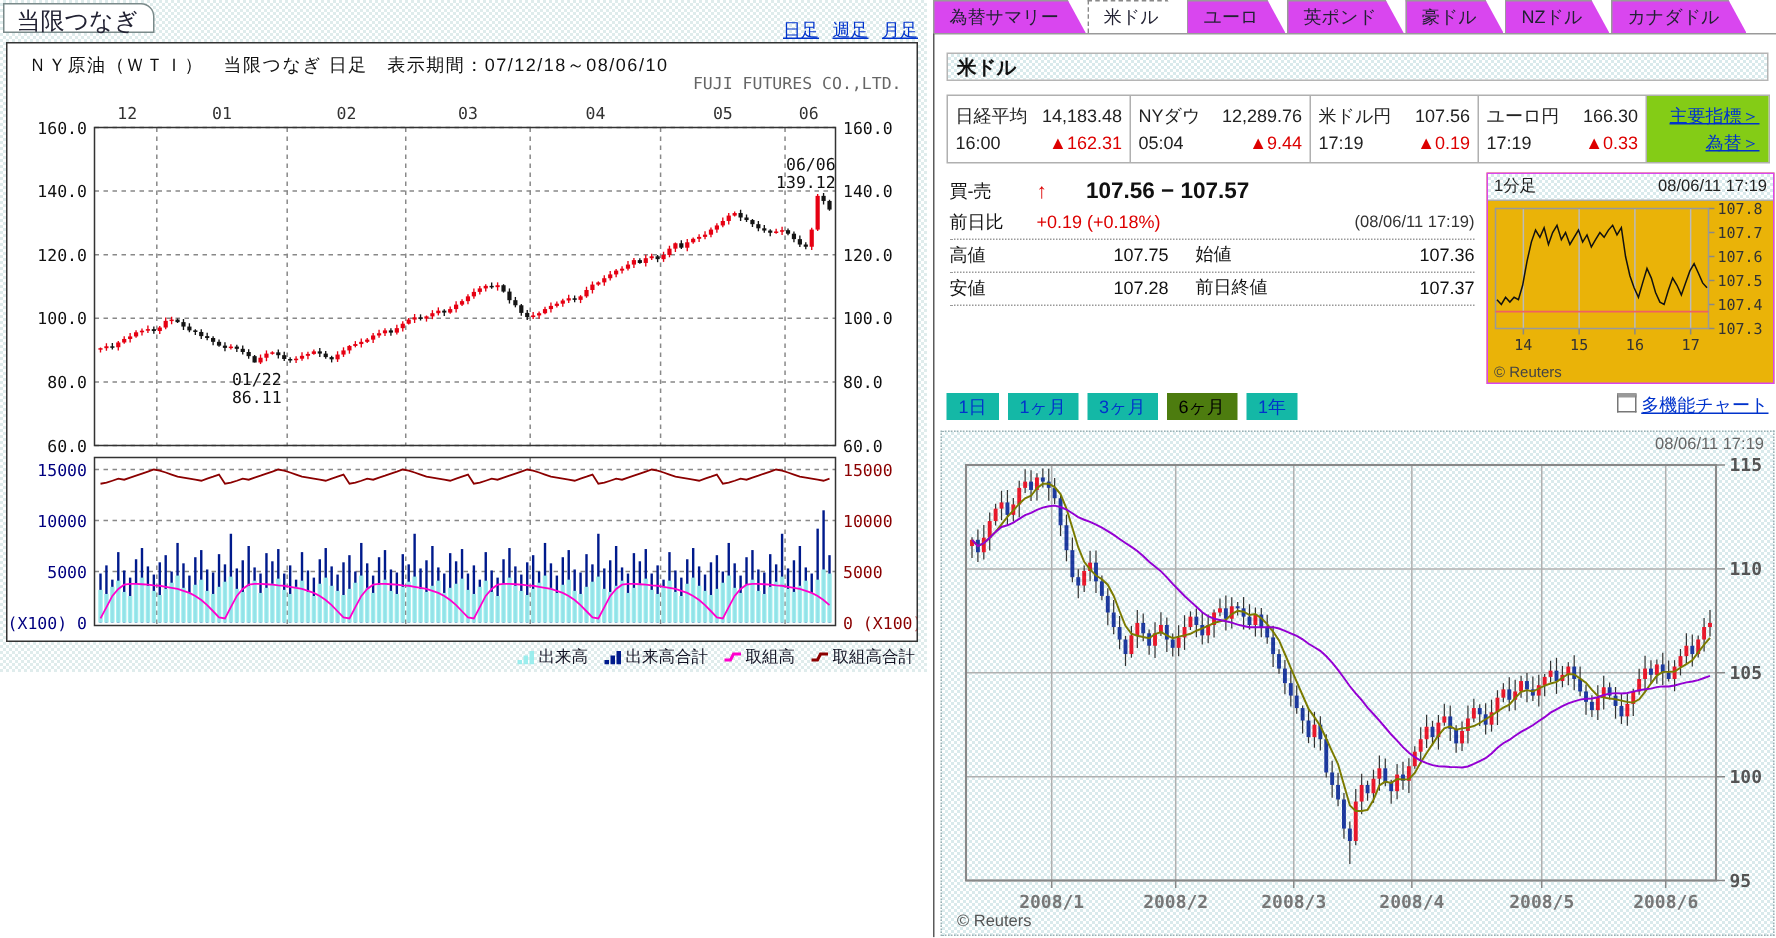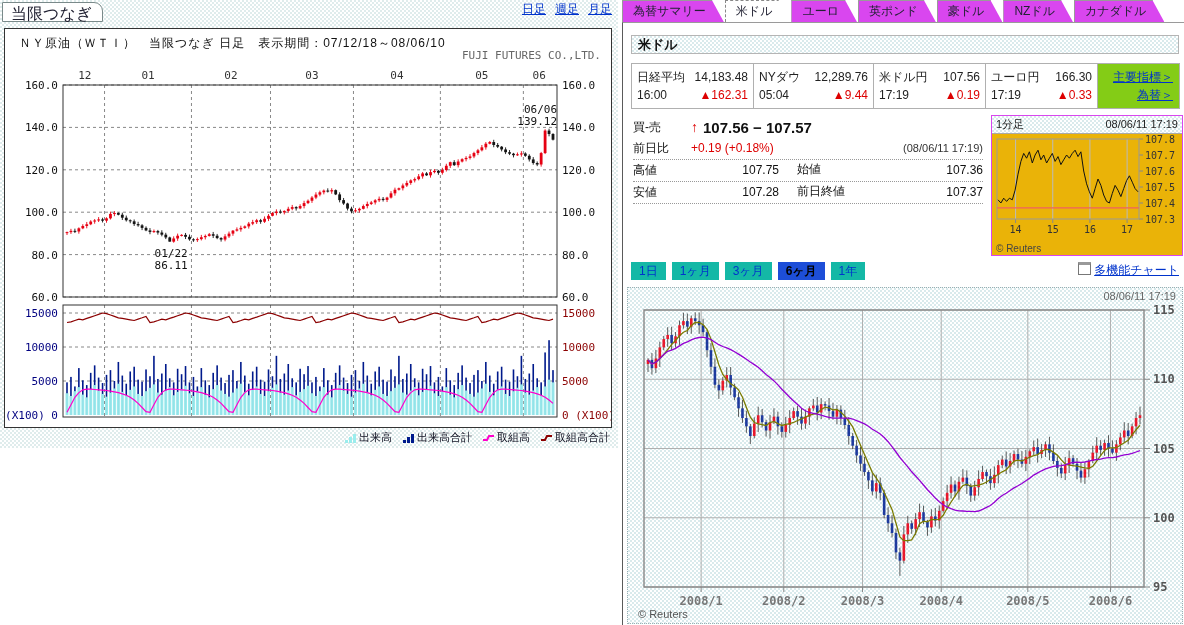--- a/index.html
+++ b/index.html
@@ -6,21 +6,21 @@
   body{font-family:"Liberation Sans","DejaVu Sans",sans-serif;font-size:12px;color:#222;}
   #app{position:relative;width:1184px;height:625px;overflow:hidden;background:#fff;}
   .checker{background-color:#fff;background-image:conic-gradient(#d9eaec 25%,transparent 0 50%,#d9eaec 0 75%,transparent 0);background-size:4px 4px;}
   .checker-soft{background-color:#fff;background-image:conic-gradient(#dfecec 25%,transparent 0 50%,#dfecec 0 75%,transparent 0);background-size:4px 4px;}
 
   
   #left-panel{position:absolute;left:0;top:0;width:620px;height:625px;}
   #left-bg{position:absolute;left:0;top:0;width:618px;height:448px;}
   #left-tab{position:absolute;left:2px;top:2px;height:17px;padding:1px 10px 0 8px;background:#fff;
     border:1px solid #7a8a8a;border-top-right-radius:9px;color:#223;font-size:16px;}
-  #left-links{position:absolute;right:8px;top:1px;font-size:12px;}
+  #left-links{position:absolute;right:8px;top:12px;font-size:12px;}
   #left-links a{color:#0033cc;text-decoration:underline;margin-left:9px;}
   #wti-box{position:absolute;left:4px;top:28px;width:606px;height:398px;background:#fff;border:1px solid #333;}
   #wti-title{position:absolute;left:14px;top:6px;font-size:12px;color:#111;letter-spacing:1px;white-space:nowrap;}
   #wti-brand{position:absolute;right:10px;top:20px;font-size:11px;color:#666;font-family:"DejaVu Sans Mono",monospace;}
   #wti-svg{position:absolute;left:0;top:0;}
   #wti-legend{position:absolute;left:4px;top:430px;width:606px;text-align:right;font-size:11px;color:#112;}
   .lg-item{display:inline-block;margin-left:10px;white-space:nowrap;}
   .lg-item svg{vertical-align:-2px;margin-right:2px;}
 
   
@@ -38,32 +38,32 @@
   .ind-row{display:flex;justify-content:space-between;line-height:18px;white-space:nowrap;}
   .ind-chg{color:#dd0000;}
   #ind-links{flex:1 1 auto;background:#84cc16;text-align:right;padding:4px 6px 0 3px;line-height:18px;}
   #ind-links a{color:#0033cc;text-decoration:underline;display:block;}
   #quote{position:absolute;left:10px;top:94px;width:350px;font-size:12px;}
   .q-row{display:flex;align-items:flex-end;line-height:21px;}
   .q-label{width:58px;color:#111;}
   .q-label-wide{width:74px;color:#111;font-family:Liberation Mono, monospace;}
   .q-dotted{border-top:1px dotted #999;}
   #q-arrow{color:#dd0000;font-weight:bold;font-size:14px;margin-right:5px;}
-  #q-bidask{font-weight:bold;font-size:15px;color:#111;}
+  #q-bidask{font-weight:bold;font-size:15px;color:#111;margin-left:21px;}
   #q-change{color:#dd0000;}
   #q-time{margin-left:auto;font-size:11px;color:#333;}
   .q-val{width:88px;text-align:right;color:#111;}
   .q-val2{margin-left:auto;text-align:right;color:#111;}
   #mini-box{position:absolute;left:368px;top:92px;width:190px;height:139px;border:1px solid #d946ef;background:#eab308;}
   #mini-head{height:17px;line-height:17px;border-bottom:1px solid #aaa;font-size:11px;color:#222;padding:0 4px;display:flex;justify-content:space-between;}
   #mini-reuters{position:absolute;left:4px;bottom:1px;font-size:10px;color:#444;}
   #period-row{position:absolute;left:8px;top:239px;width:548px;height:20px;}
   .p-btn{display:inline-block;height:18px;line-height:18px;padding:0 8px;margin-right:6px;background:#14b8a6;
     color:#0033cc;font-size:12px;cursor:pointer;}
-  .p-btn.active{background:#1d4ed8;color:#000;font-weight:bold;}
+  .p-btn.active{background:#4d7c0f;color:#000;font-weight:normal;}
   #multi-link{float:right;font-size:12px;}
   #multi-link a{color:#0033cc;text-decoration:underline;}
   #multi-icon{display:inline-block;width:11px;height:9px;border:1px solid #777;border-top:3px solid #999;vertical-align:-1px;margin-right:3px;background:#fff;}
   #fx-chart-area{position:absolute;left:4px;top:264px;width:554px;height:335px;border:1px dotted #9ab0b4;}
   #fx-chart-time{position:absolute;right:6px;top:2px;font-size:11px;color:#666;}
   #fx-reuters{position:absolute;left:10px;bottom:3px;font-size:11px;color:#555;}
   svg text{font-family:"DejaVu Sans Mono",monospace;}
 </style>
 </head>
 <body>

